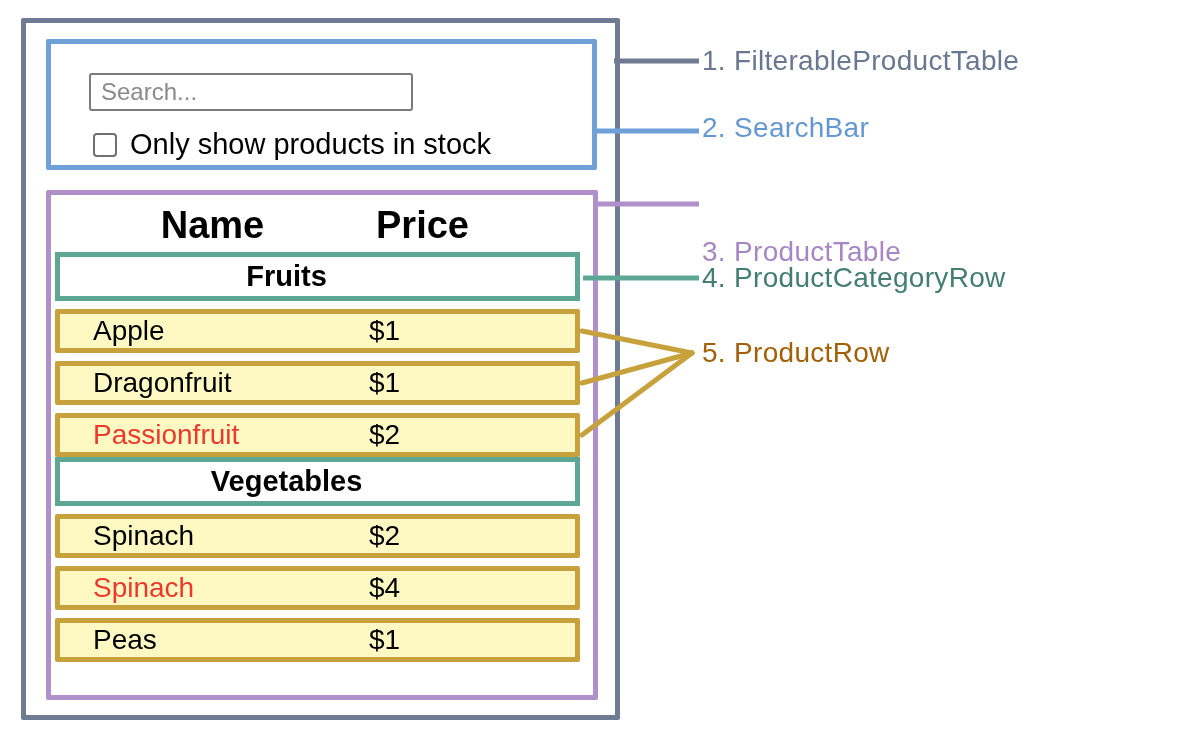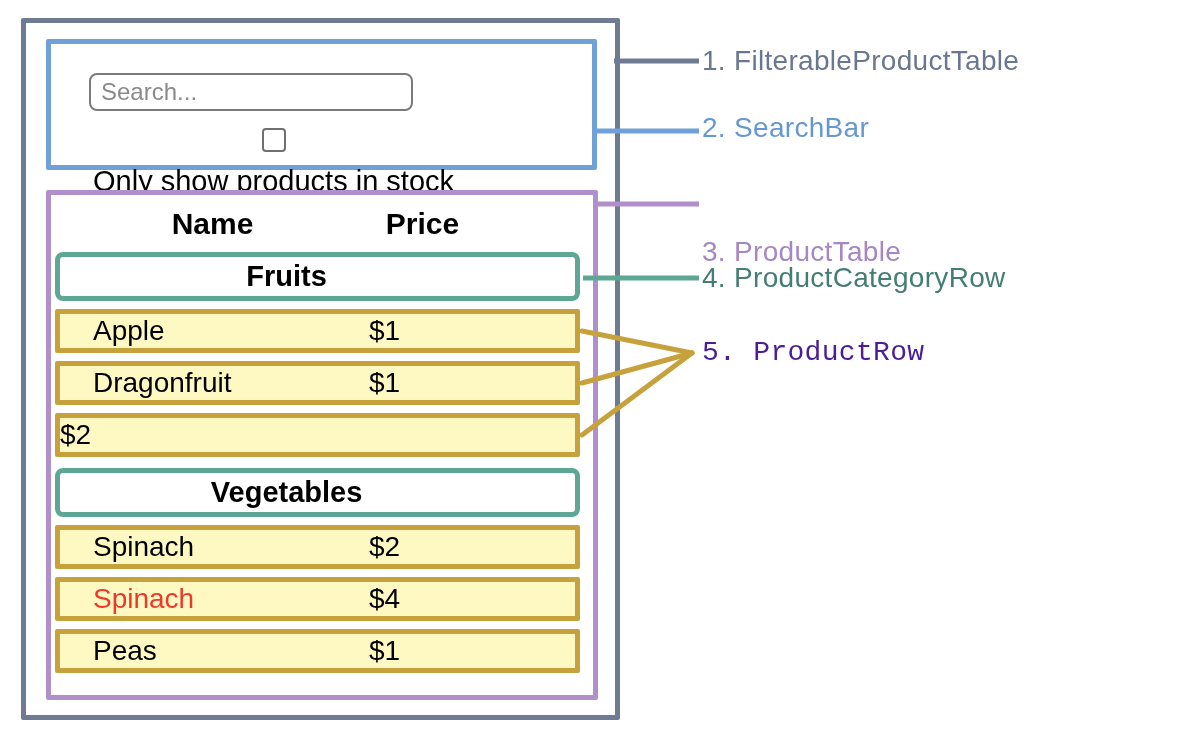--- a/index.html
+++ b/index.html
@@ -7,34 +7,34 @@
 
   .canvas{position:absolute;inset:0;}
 
   
   .box{box-sizing:border-box;position:absolute;background:#fff;border-radius:2px;}
   .box-outer{left:21px;top:18px;width:599px;height:702px;border:5px solid #6F7B93;}
   .box-searchbar{left:20px;top:16px;width:551px;height:131px;border:5px solid #6FA0D8;}
   .box-producttable{left:20px;top:167px;width:552px;height:510px;border:5px solid #AF90CB;}
 
   .search-input{box-sizing:border-box;position:absolute;left:38px;top:29px;width:324px;height:38px;
-    border:2px solid #7b7b7b;border-radius:8px;font-family:"Liberation Sans",sans-serif;
+    border:2px solid #7b7b7b;border-radius:3px;font-family:"Liberation Sans",sans-serif;
     font-size:24px;color:#444;padding:0 0 0 10px;outline:none;background:#fff;}
   .search-input::placeholder{color:#8a8a8a;opacity:1;}
 
-  .stock-row{position:absolute;left:42px;top:84px;display:flex;align-items:center;gap:13px;flex-direction:column;}
+  .stock-row{position:absolute;left:42px;top:84px;display:flex;align-items:center;gap:13px;}
   .checkbox{box-sizing:border-box;width:24px;height:24px;border:2px solid #6f6f6f;border-radius:4px;background:#fff;cursor:pointer;flex:none;}
   .stock-label{font-size:29px;color:#000;white-space:nowrap;}
 
   
   .pt-inner{position:absolute;left:4px;top:0;width:534px;}
   .header-row{margin:9px 0 0 0;height:40px;width:525px;display:grid;grid-template-columns:60% 20% 20%;align-items:center;}
-  .header-cell{text-align:center;font-weight:bold;font-size:30px;color:#000;}
-  .category-row{box-sizing:border-box;margin-top:8px;width:525px;height:49px;border:5px solid #5EA795;border-radius:8px;display:flex;align-items:center;background:#fff;}
-  .category-row.veg{margin-top:11px;}
+  .header-cell{text-align:center;font-weight:bold;font-size:38px;color:#000;}
+  .category-row{box-sizing:border-box;margin-top:8px;width:525px;height:49px;border:5px solid #5EA795;border-radius:0;display:flex;align-items:center;background:#fff;}
+  .category-row.veg{margin-top:0;}
   .category-label{width:88%;text-align:center;font-weight:bold;font-size:29px;color:#000;}
   .product-row{box-sizing:border-box;margin-top:8px;width:525px;height:44px;border:5px solid #C7A13C;border-radius:2px;display:grid;grid-template-columns:60% 20% 20%;align-items:center;background:#fef9c3;}
   .cell-name{padding-left:33px;font-size:28px;color:#000;white-space:nowrap;}
   .cell-name.red{color:#EC392B;}
   .cell-price{font-size:28px;color:#000;text-align:left;}
 
   
   .connectors{position:absolute;left:0;top:0;width:1200px;height:744px;pointer-events:none;z-index:10;}
 
   
@@ -75,20 +75,21 @@
               <span class="cell-name">Apple</span>
               <span class="cell-price">$1</span>
               <span></span>
             </div>
             <div class="product-row">
               <span class="cell-name">Dragonfruit</span>
               <span class="cell-price">$1</span>
               <span></span>
             </div>
             <div class="product-row">
+              <span class="cell-name red">Passionfruit</span>
               <span class="cell-price">$2</span>
               <span></span>
             </div>
             <div class="category-row veg">
               <span class="category-label">Vegetables</span>
             </div>
             <div class="product-row">
               <span class="cell-name">Spinach</span>
               <span class="cell-price">$2</span>
               <span></span>
@@ -116,16 +117,16 @@
     <line x1="582" y1="331" x2="692" y2="353" stroke="#C7A13C" stroke-width="5" stroke-linecap="round"></line>
     <line x1="582" y1="383" x2="692" y2="353" stroke="#C7A13C" stroke-width="5" stroke-linecap="round"></line>
     <line x1="582" y1="435" x2="692" y2="353" stroke="#C7A13C" stroke-width="5" stroke-linecap="round"></line>
   </svg>
 
   <div id="legend">
       <div class="legend-item" style="color: rgb(106, 119, 144);">1. FilterableProductTable</div>
       <div class="legend-item" style="color: rgb(101, 152, 210);">2. SearchBar</div>
       <div class="legend-item" style="color: rgb(166, 135, 195); margin-top: 48px;">3. ProductTable</div>
       <div class="legend-item" style="color: rgb(68, 126, 114);">4. ProductCategoryRow</div>
-      <div class="legend-item" style="color: #4c1d95; font-family: Liberation Mono, monospace;">5. ProductRow</div>
+      <div class="legend-item" style="color: #a16207;">5. ProductRow</div>
     </div>
 
 </div>
 
 </body></html>

